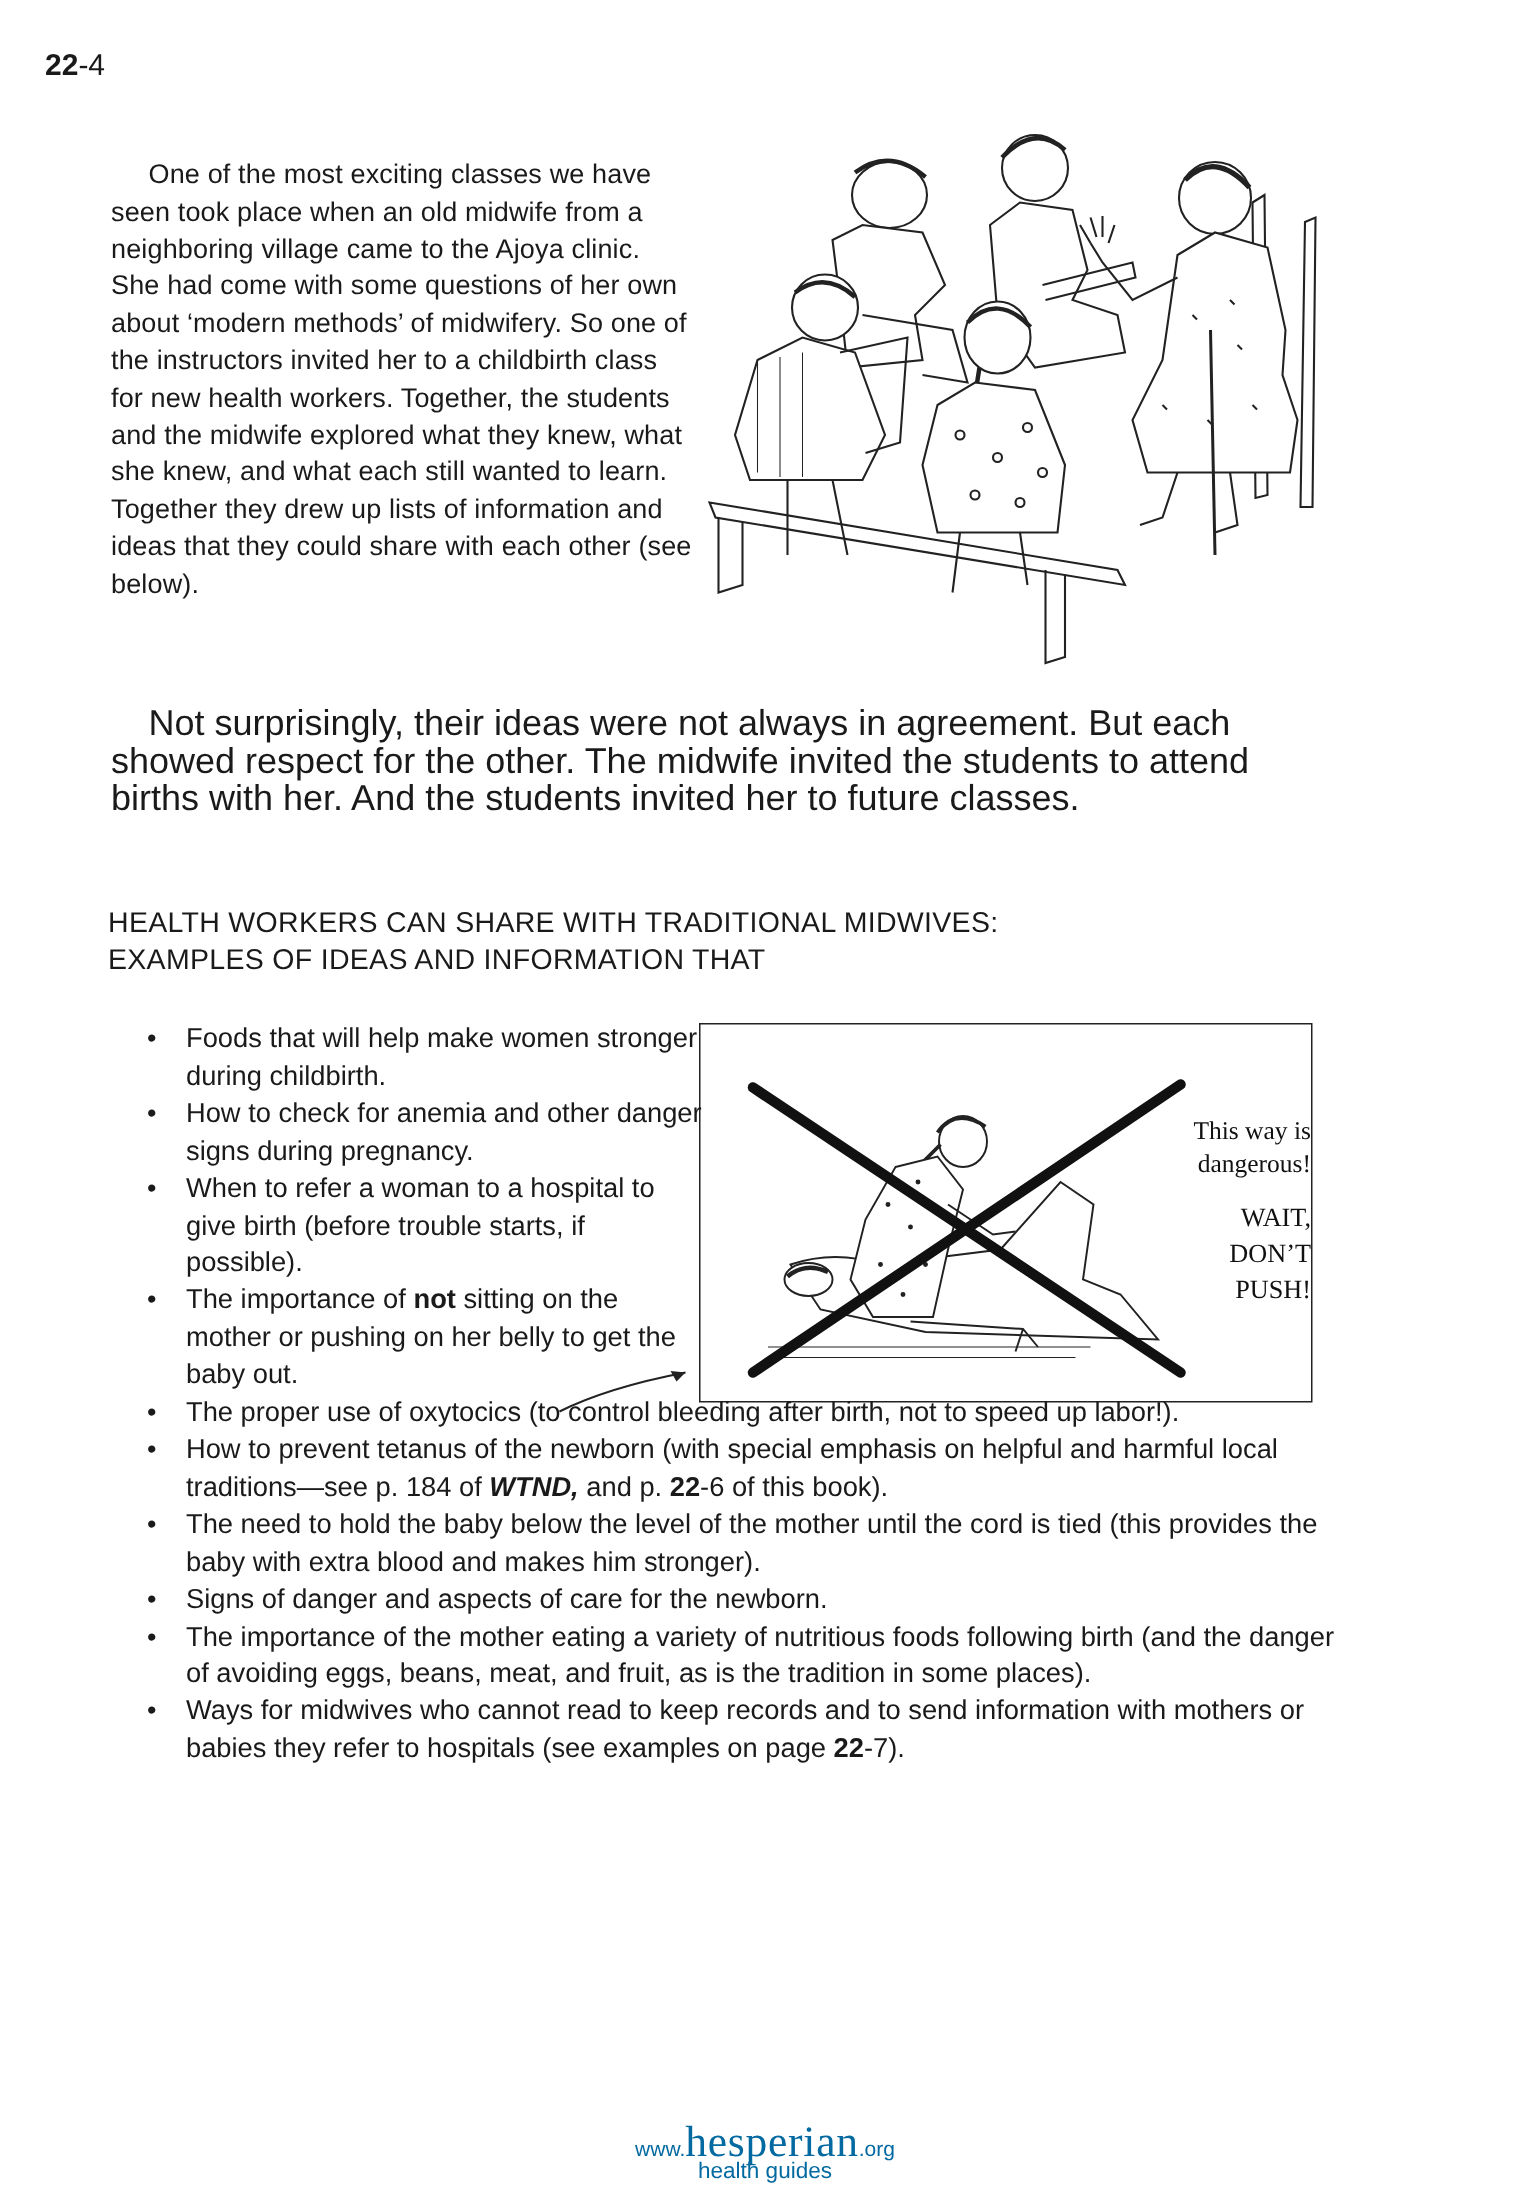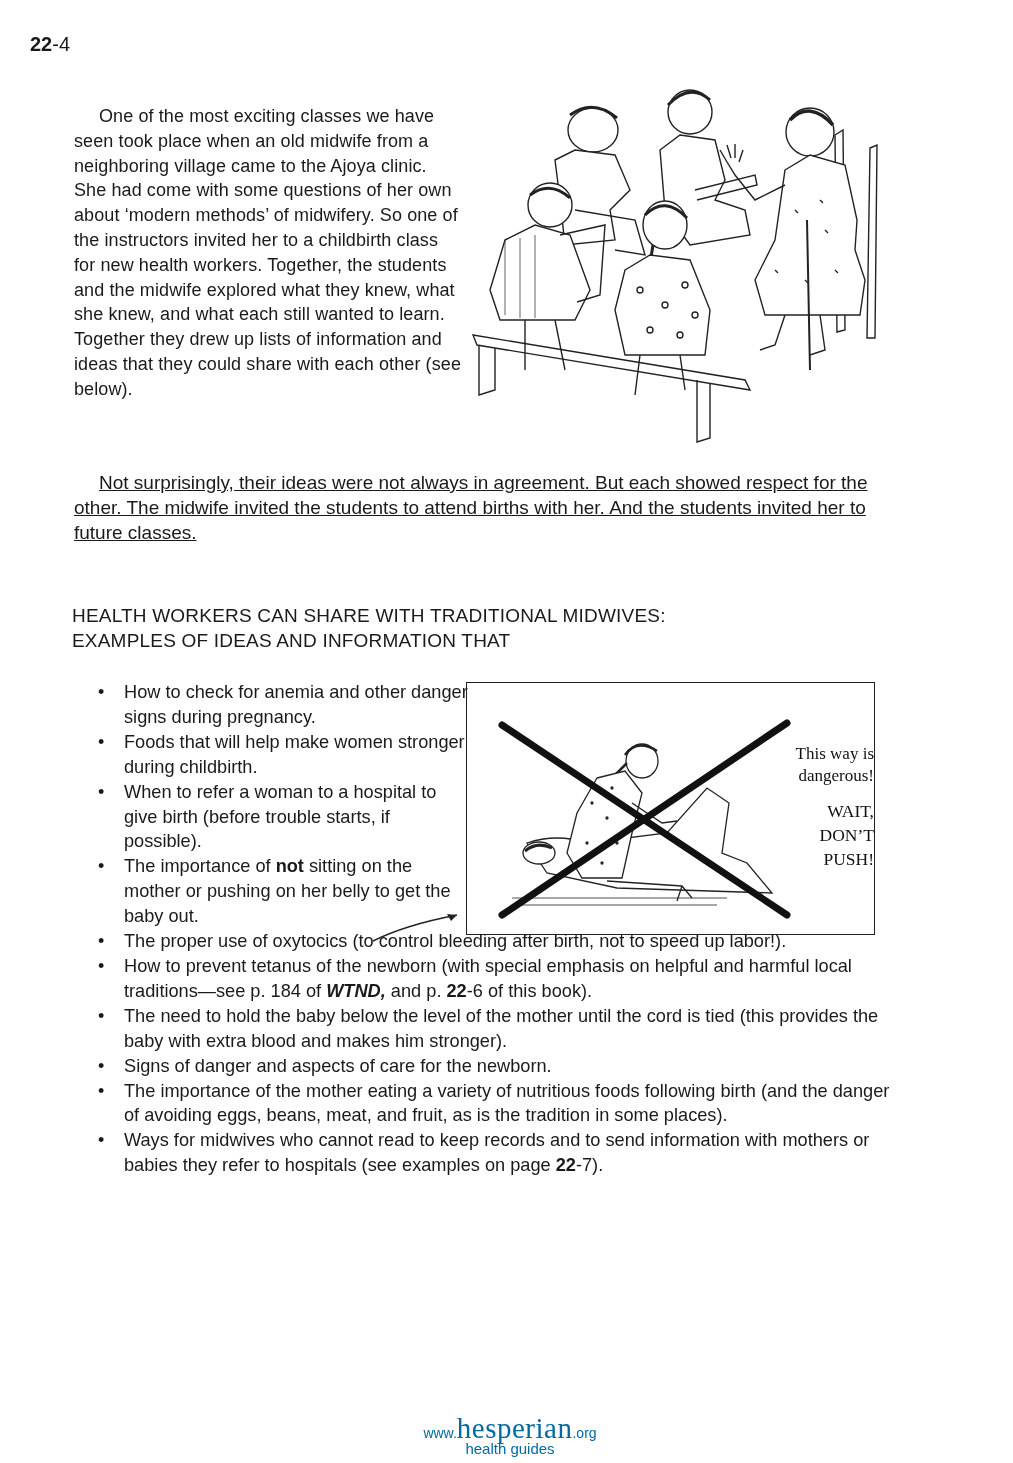--- a/index.html
+++ b/index.html
@@ -10,21 +10,21 @@
   .page-number { position: absolute; left: 30px; top: 33px; font-size: 20px; }
   .page-number b { font-weight: bold; }
   .intro {
     position: absolute; left: 74px; top: 88px; width: 390px;
     font-size: 18px; line-height: 24.8px; letter-spacing: 0.1px; margin-top: 16px;
   }
   .intro p { margin: 0; text-indent: 25px; }
   .illus-class { position: absolute; left: 465px; top: 70px; width: 425px; height: 375px; }
   .para2 {
     position: absolute; left: 74px; top: 470px; width: 800px;
-    font-size: 19px; line-height: 25px; text-decoration: underline;
+    font-size: 24px; line-height: 25px;
   }
   .para2 p { margin: 0; text-indent: 25px; }
   .heading {
     position: absolute; left: 72px; top: 603px; width: 800px;
     font-size: 19px; line-height: 25px; letter-spacing: 0.2px;
   }
   .heading div { margin: 0; }
   .bullets {
     position: absolute; left: 74px; top: 680px; width: 820px;
     font-size: 18.2px; line-height: 24.9px;
@@ -167,22 +167,22 @@
   </div>
 </div>
 
 <svg class="arrow" viewBox="0 0 100 40">
   <path d="M8 36 Q40 20 92 10" fill="none" stroke="#222" stroke-width="1.4"></path>
   <path d="M92 10 L82 9 L86 16 Z" fill="#222"></path>
 </svg>
 
 <div class="bullets">
   <ul>
+    <li class="narrow"><span>Foods that will help make women stronger during childbirth.</span></li>
     <li class="narrow"><span>How to check for anemia and other danger signs during pregnancy.</span></li>
-    <li class="narrow"><span>Foods that will help make women stronger during childbirth.</span></li>
     <li class="narrow"><span>When to refer a woman to a hospital to give birth (before trouble starts, if possible).</span></li>
     <li class="narrow"><span>The importance of </span><b class="bold">not</b><span> sitting on the mother or pushing on her belly to get the baby out.</span></li>
     <li><span>The proper use of oxytocics (to control bleeding after birth, not to speed up labor!).</span></li>
     <li><span>How to prevent tetanus of the newborn (with special emphasis on helpful and harmful local traditions—see p. 184 of </span><i class="bi">WTND,</i><span> and p. </span><b class="bold">22</b><span>-6 of this book).</span></li>
     <li><span>The need to hold the baby below the level of the mother until the cord is tied (this provides the baby with extra blood and makes him stronger).</span></li>
     <li><span>Signs of danger and aspects of care for the newborn.</span></li>
     <li><span>The importance of the mother eating a variety of nutritious foods following birth (and the danger of avoiding eggs, beans, meat, and fruit, as is the tradition in some places).</span></li>
     <li><span>Ways for midwives who cannot read to keep records and to send information with mothers or babies they refer to hospitals (see examples on page </span><b class="bold">22</b><span>-7).</span></li>
   </ul>
 </div>

